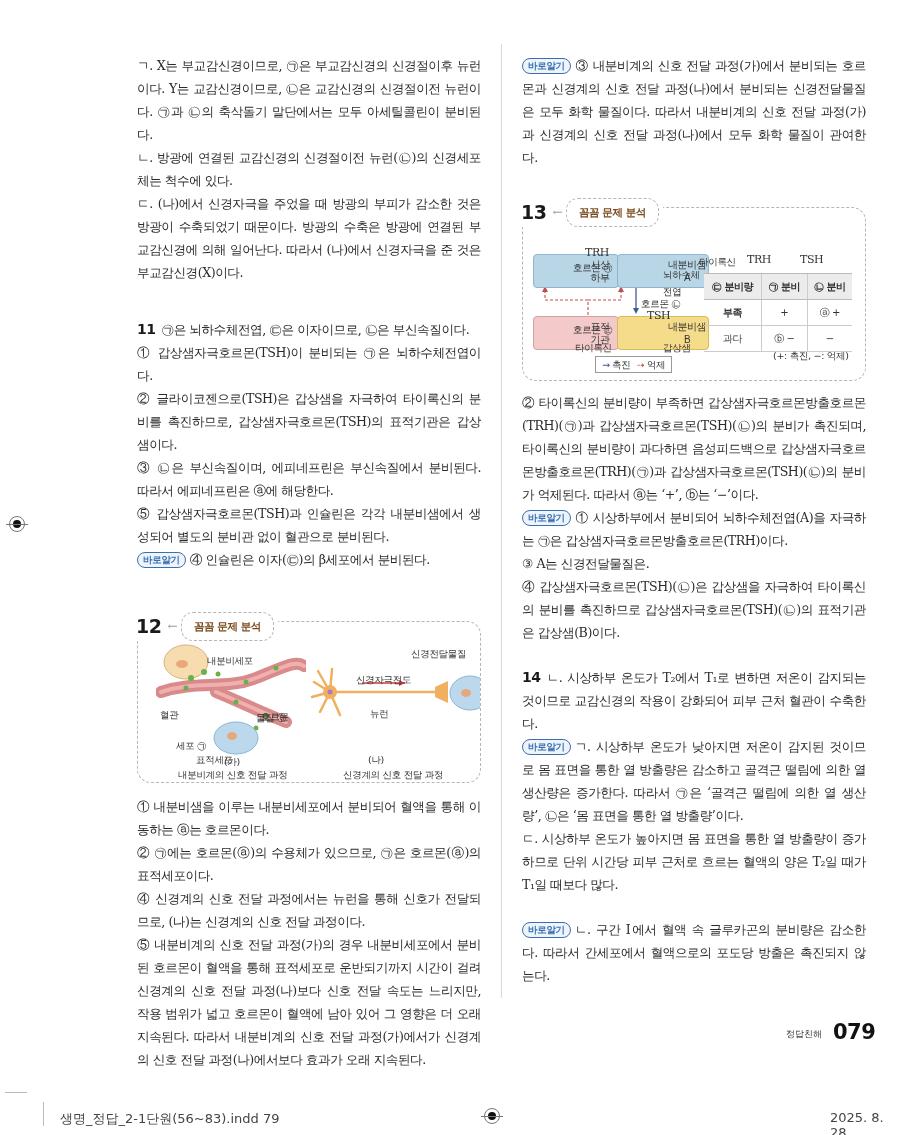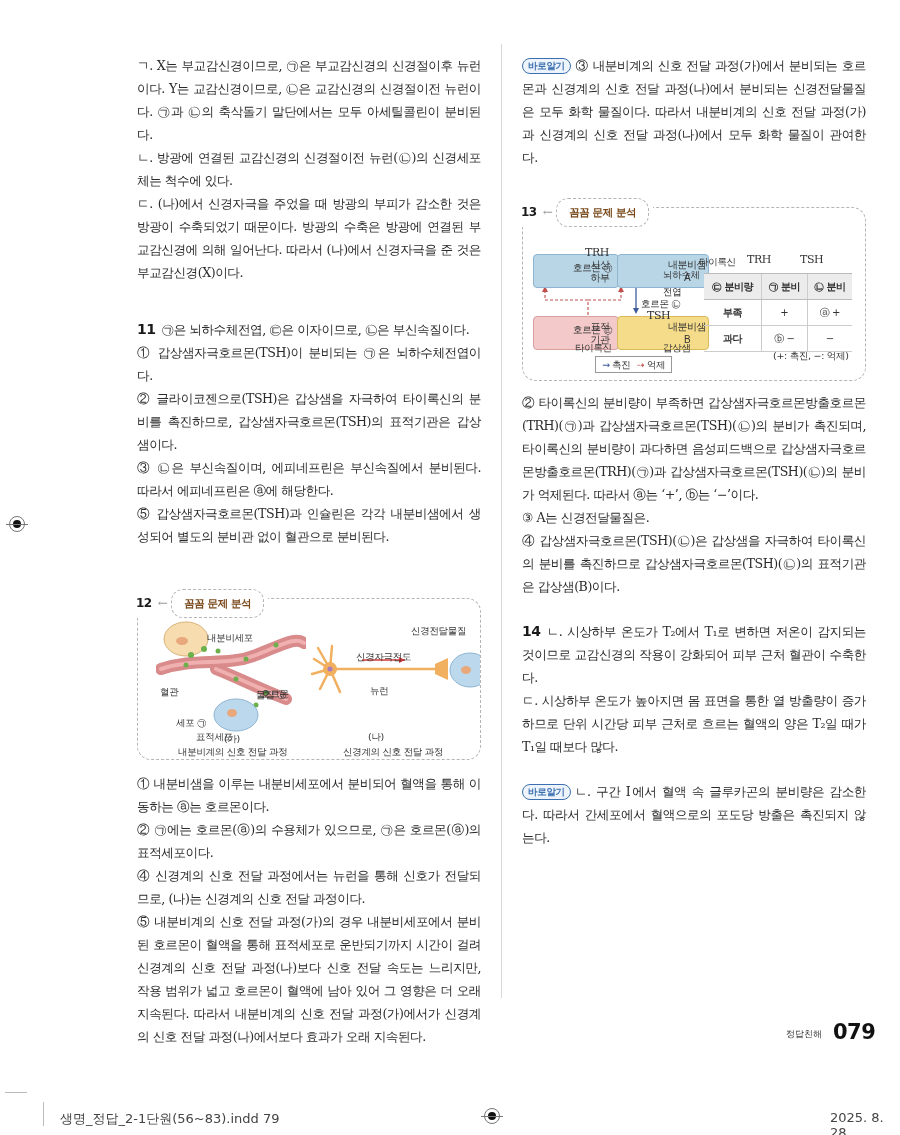--- a/index.html
+++ b/index.html
@@ -8,21 +8,21 @@
   .col { position:absolute; top:44px; width:344px; font-size:12.6px; line-height:23px; letter-spacing:-0.45px;margin-top:10px; }
   .col-left { left:137px; }
   .col-right { left:522px; }
   .divider { position:absolute; left:501px; top:44px; width:1px; height:954px; background:#d8d8d8; }
   p { margin:0; text-align:justify; }
   .gap { height:22px; }
   .qnum { font-family:"DejaVu Sans","Liberation Sans",sans-serif; font-weight:bold; font-size:14px; color:#1a1a1a; margin-right:6px; letter-spacing:-0.5px; }
   .badge { display:inline-block; font-family:"DejaVu Sans","Liberation Sans",sans-serif; font-size:9.5px; line-height:14px; padding:0 5px; border:1px solid #3b6fb0; border-radius:8px; color:#3b6fb0; background:#eef4fb; font-weight:bold; margin-right:4px; vertical-align:1px; letter-spacing:-0.3px; }
   .analysis-box { position:relative; border:1.3px dashed #b5b5b5; border-radius:14px; margin-top:8px; }
   .box-head { display:flex; align-items:center; position:absolute; top:-10px; left:-2px; background:#fff; padding-right:4px; }
-  .box-head .qnum { font-size:12px; }
+  .box-head .qnum { font-size:19px; }
   .box-tag { font-family:"DejaVu Sans","Liberation Sans",sans-serif; font-size:10.5px; font-weight:bold; color:#7a4a1c; border:1.3px dashed #b5b5b5; border-radius:12px; padding:2px 12px; background:#fff; margin-left:4px; }
   .box-arrow { color:#999; font-size:12px; }
   .lbl { position:absolute; font-family:"DejaVu Sans","Liberation Sans",sans-serif; font-size:9.5px; color:#333; white-space:nowrap; letter-spacing:-0.3px; }
   .lbl-serif { position:absolute; font-family:"DejaVu Serif","Liberation Serif",serif; font-size:11px; color:#333; white-space:nowrap; }
   .node { position:absolute; font-family:Liberation Sans, sans-serif; font-size:10px; text-align:center; line-height:13px; border-radius:4px; color:#333; display:flex; flex-direction:column; justify-content:center; align-items:center;padding-left:48px; }
   table.hormone { position:absolute; border-collapse:collapse; font-family:"DejaVu Sans","Liberation Sans",sans-serif; font-size:10px; color:#333; }
   table.hormone th { background:#ececec; font-weight:bold; height:22px; border-top:1px solid #bbb; border-bottom:1px solid #bbb; }
   table.hormone td { height:21px; text-align:center; border-bottom:1px solid #ccc; }
   table.hormone th + th, table.hormone td + td { border-left:1px solid #ccc; }
   .footer-small { position:absolute; font-family:"DejaVu Sans","Liberation Sans",sans-serif; font-size:13px; color:#444; }
@@ -40,20 +40,21 @@
   <p>ㄴ. 방광에 연결된 교감신경의 신경절이전 뉴런(㉡)의 신경세포체는 척수에 있다.</p>
   <p>ㄷ. (나)에서 신경자극을 주었을 때 방광의 부피가 감소한 것은 방광이 수축되었기 때문이다. 방광의 수축은 방광에 연결된 부교감신경에 의해 일어난다. 따라서 (나)에서 신경자극을 준 것은 부교감신경(X)이다.</p>
 
   <div class="gap" style="height:34px"></div>
 
   <p><span class="qnum">11</span><span>㉠은 뇌하수체전엽, ㉢은 이자이므로, ㉡은 부신속질이다.</span></p>
   <p>① 갑상샘자극호르몬(TSH)이 분비되는 ㉠은 뇌하수체전엽이다.</p>
   <p>② 글라이코젠으로(TSH)은 갑상샘을 자극하여 타이록신의 분비를 촉진하므로, 갑상샘자극호르몬(TSH)의 표적기관은 갑상샘이다.</p>
   <p>③ ㉡은 부신속질이며, 에피네프린은 부신속질에서 분비된다. 따라서 에피네프린은 ⓐ에 해당한다.</p>
   <p>⑤ 갑상샘자극호르몬(TSH)과 인슐린은 각각 내분비샘에서 생성되어 별도의 분비관 없이 혈관으로 분비된다.</p>
+  <p><span class="badge">바로알기</span><span>④ 인슐린은 이자(㉢)의 β세포에서 분비된다.</span></p>
 
   <div class="gap" style="height:42px"></div>
 
   <div class="analysis-box" style="height:160px;">
     <div class="box-head">
       <span class="qnum">12</span>
       <span class="box-arrow">←</span>
       <span class="box-tag">꼼꼼 문제 분석</span>
     </div>
 
@@ -186,36 +187,38 @@
           <th>㉡ 분비</th>
         </tr>
       </thead>
       <tbody>
         <tr>
           <td style="font-weight:bold">부족</td>
           <td>+</td>
           <td>ⓐ +</td>
         </tr>
         <tr>
-          <td style="font-weight:bold">과다</td>
+          <td style="font-weight:normal">과다</td>
           <td>ⓑ −</td>
           <td>−</td>
         </tr>
       </tbody>
     </table>
     <span class="lbl" style="left:250px;top:136px">(+: 촉진, −: 억제)</span>
   </div>
 
   <div class="gap" style="height:10px"></div>
   <p>② 타이록신의 분비량이 부족하면 갑상샘자극호르몬방출호르몬(TRH)(㉠)과 갑상샘자극호르몬(TSH)(㉡)의 분비가 촉진되며, 타이록신의 분비량이 과다하면 음성피드백으로 갑상샘자극호르몬방출호르몬(TRH)(㉠)과 갑상샘자극호르몬(TSH)(㉡)의 분비가 억제된다. 따라서 ⓐ는 ‘+’, ⓑ는 ‘−’이다.</p>
+  <p><span class="badge">바로알기</span><span>① 시상하부에서 분비되어 뇌하수체전엽(A)을 자극하는 ㉠은 갑상샘자극호르몬방출호르몬(TRH)이다.</span></p>
   <p>③ A는 신경전달물질은.</p>
   <p>④ 갑상샘자극호르몬(TSH)(㉡)은 갑상샘을 자극하여 타이록신의 분비를 촉진하므로 갑상샘자극호르몬(TSH)(㉡)의 표적기관은 갑상샘(B)이다.</p>
 
   <div class="gap" style="height:22px"></div>
   <p><span class="qnum">14</span><span>ㄴ. 시상하부 온도가 T₂에서 T₁로 변하면 저온이 감지되는 것이므로 교감신경의 작용이 강화되어 피부 근처 혈관이 수축한다.</span></p>
+  <p><span class="badge">바로알기</span><span>ㄱ. 시상하부 온도가 낮아지면 저온이 감지된 것이므로 몸 표면을 통한 열 방출량은 감소하고 골격근 떨림에 의한 열 생산량은 증가한다. 따라서 ㉠은 ‘골격근 떨림에 의한 열 생산량’, ㉡은 ‘몸 표면을 통한 열 방출량’이다.</span></p>
   <p>ㄷ. 시상하부 온도가 높아지면 몸 표면을 통한 열 방출량이 증가하므로 단위 시간당 피부 근처로 흐르는 혈액의 양은 T₂일 때가 T₁일 때보다 많다.</p>
 
   <div class="gap" style="height:22px"></div>
   <p><span class="badge">바로알기</span><span>ㄴ. 구간 Ⅰ에서 혈액 속 글루카곤의 분비량은 감소한다. 따라서 간세포에서 혈액으로의 포도당 방출은 촉진되지 않는다.</span></p>
 </div>
 
 <span class="page-label">정답친해</span>
 <span class="page-num">079</span>
 
 <div style="position:absolute;left:5px;top:1092px;width:22px;height:1px;background:#bbb"></div>

